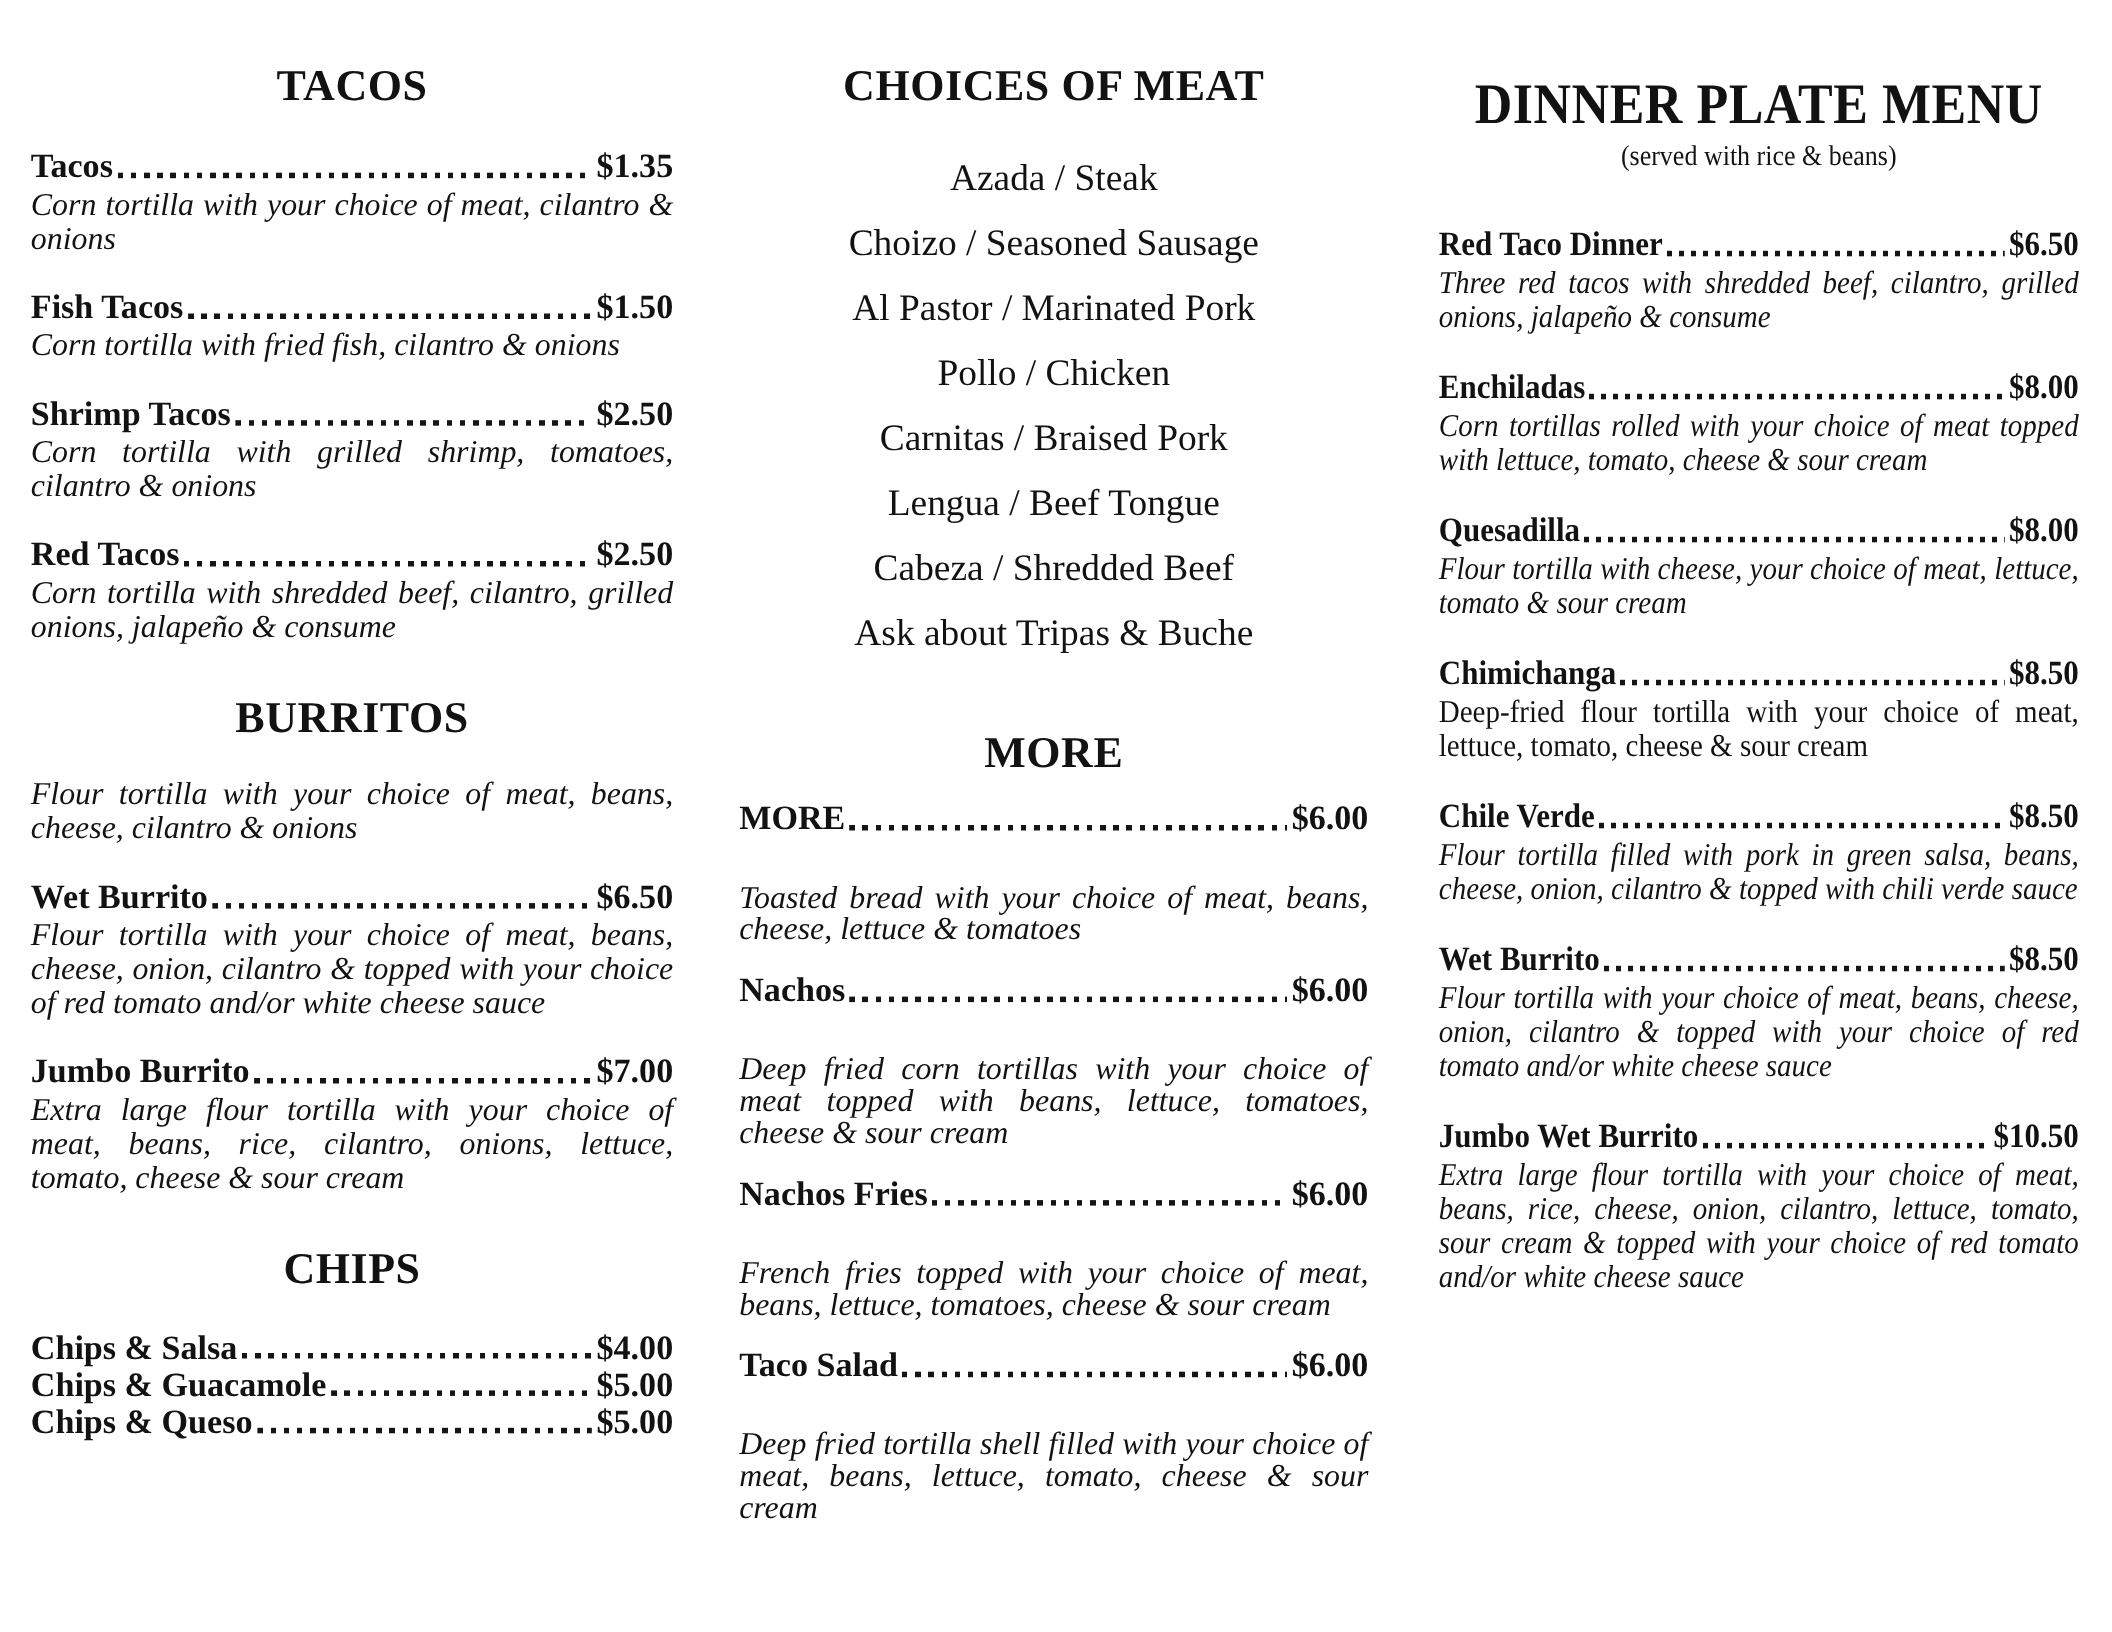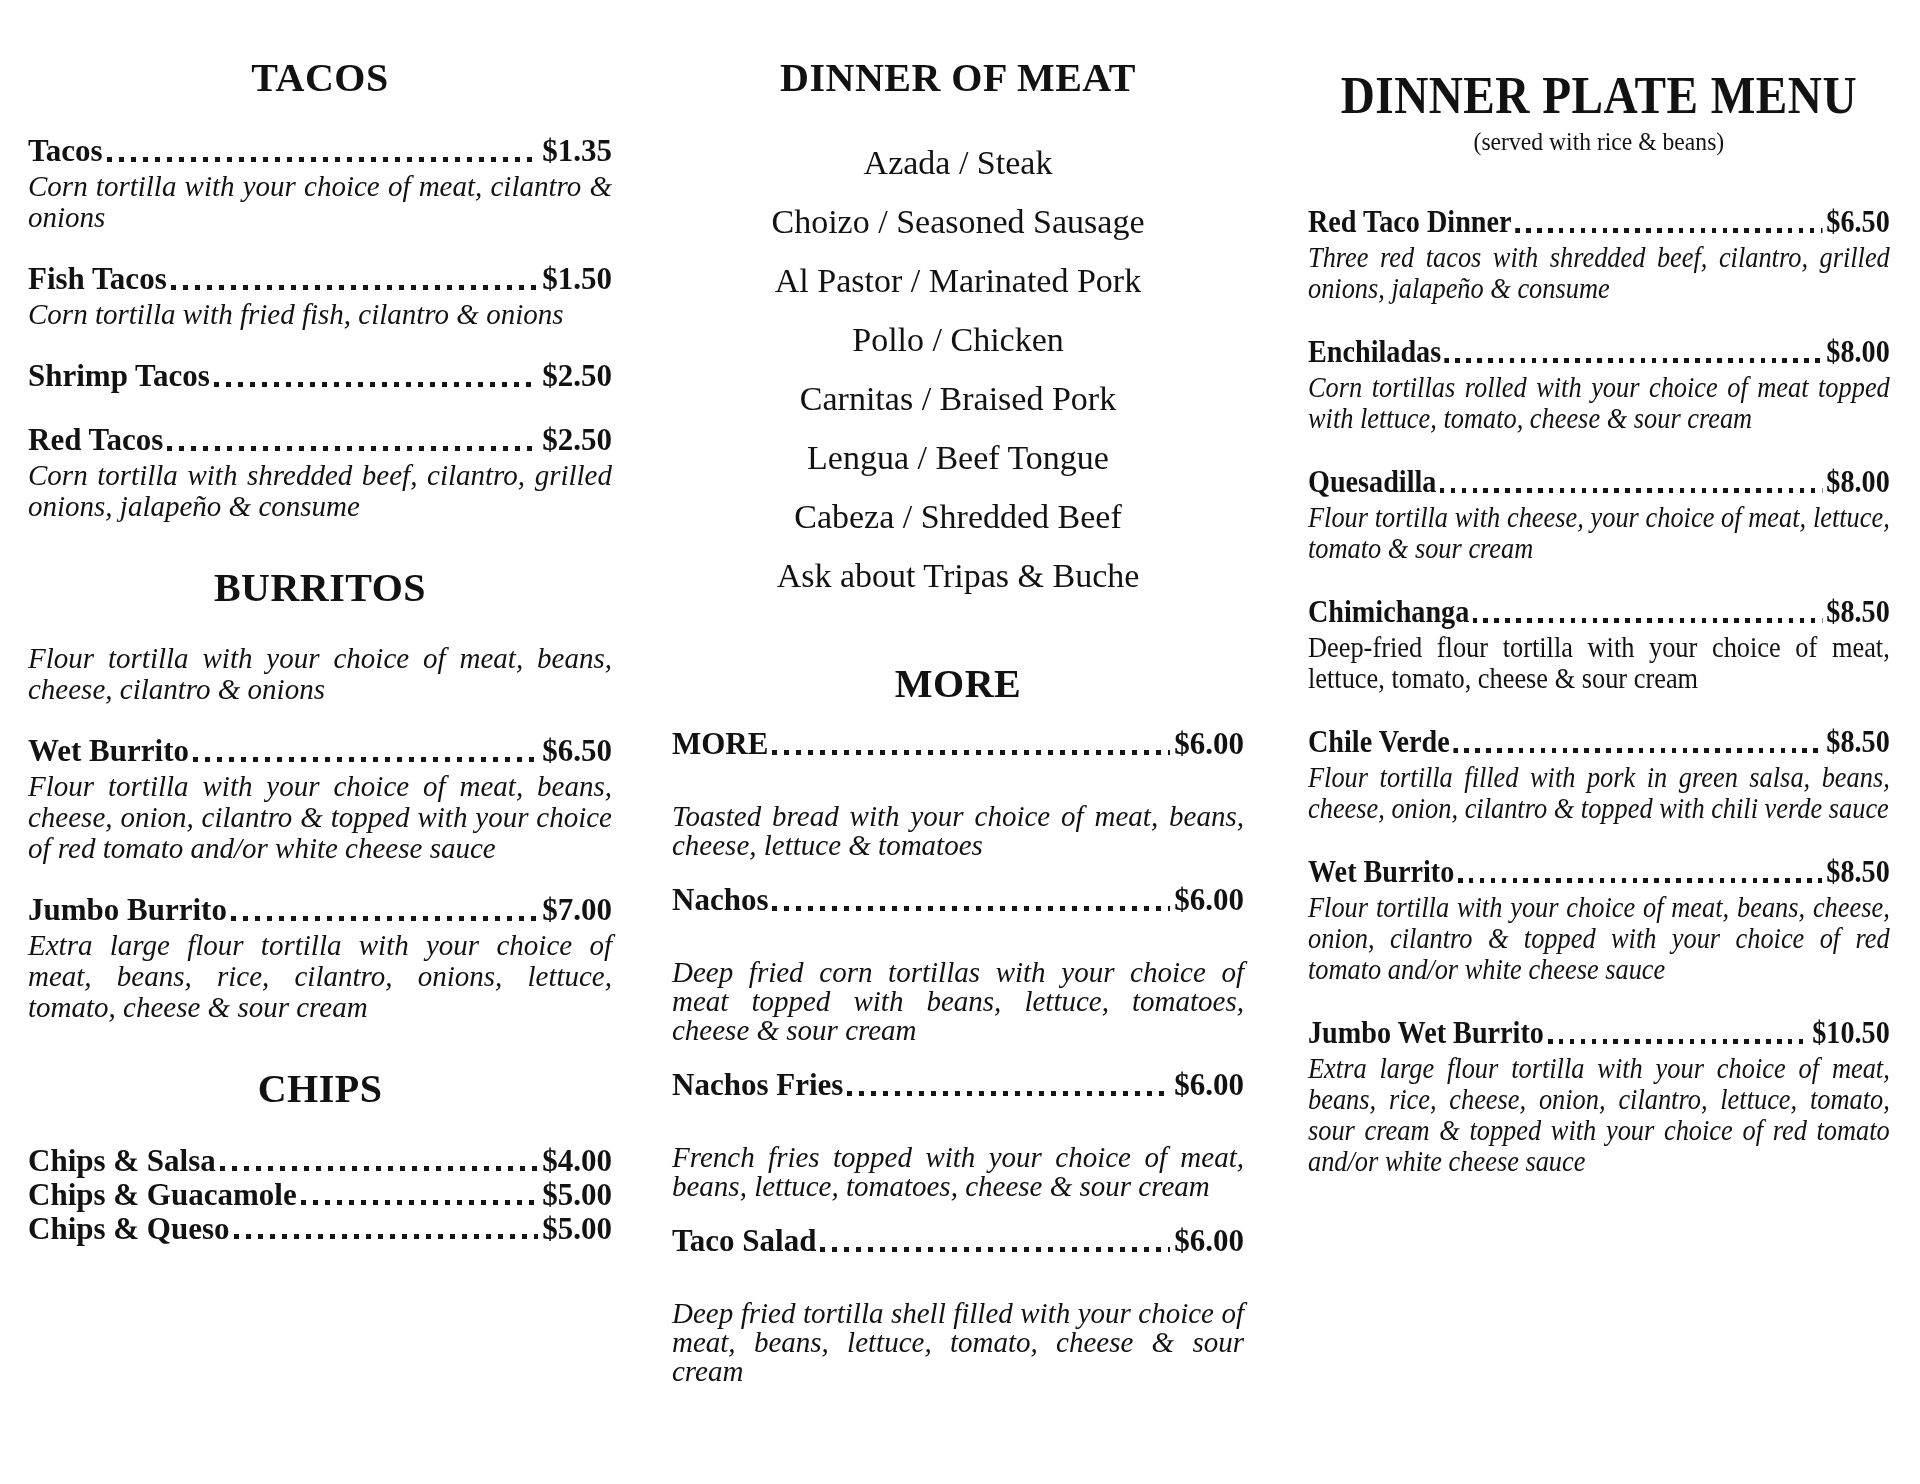--- a/index.html
+++ b/index.html
@@ -89,20 +89,21 @@
       </div>
       <div class="mi-desc">Corn tortilla with fried fish, cilantro &amp; onions</div>
     </div>
 
     <div class="mi">
       <div class="mi-row">
         <span class="nm">Shrimp Tacos</span>
         <span class="dots"></span>
         <span class="pr">$2.50</span>
       </div>
+      <div class="mi-desc">Corn tortilla with grilled shrimp, tomatoes, cilantro &amp; onions</div>
     </div>
 
     <div class="mi">
       <div class="mi-row">
         <span class="nm">Red Tacos</span>
         <span class="dots"></span>
         <span class="pr">$2.50</span>
       </div>
       <div class="mi-desc">Corn tortilla with shredded beef, cilantro, grilled onions, jalapeño &amp; consume</div>
     </div>
@@ -150,21 +151,21 @@
     <div class="mi chips-row">
       <div class="mi-row">
         <span class="nm">Chips &amp; Queso</span>
         <span class="dots"></span>
         <span class="pr">$5.00</span>
       </div>
     </div>
   </div>
 
   <div class="col" id="col2">
-    <h2 class="sec-title">DINNER OF MEAT</h2>
+    <h2 class="sec-title">CHOICES OF MEAT</h2>
 
     <ul class="meat-list">
       <li>Azada / Steak</li>
       <li>Choizo / Seasoned Sausage</li>
       <li>Al Pastor / Marinated Pork</li>
       <li>Pollo / Chicken</li>
       <li>Carnitas / Braised Pork</li>
       <li>Lengua / Beef Tongue</li>
       <li>Cabeza / Shredded Beef</li>
       <li>Ask about Tripas &amp; Buche</li>

